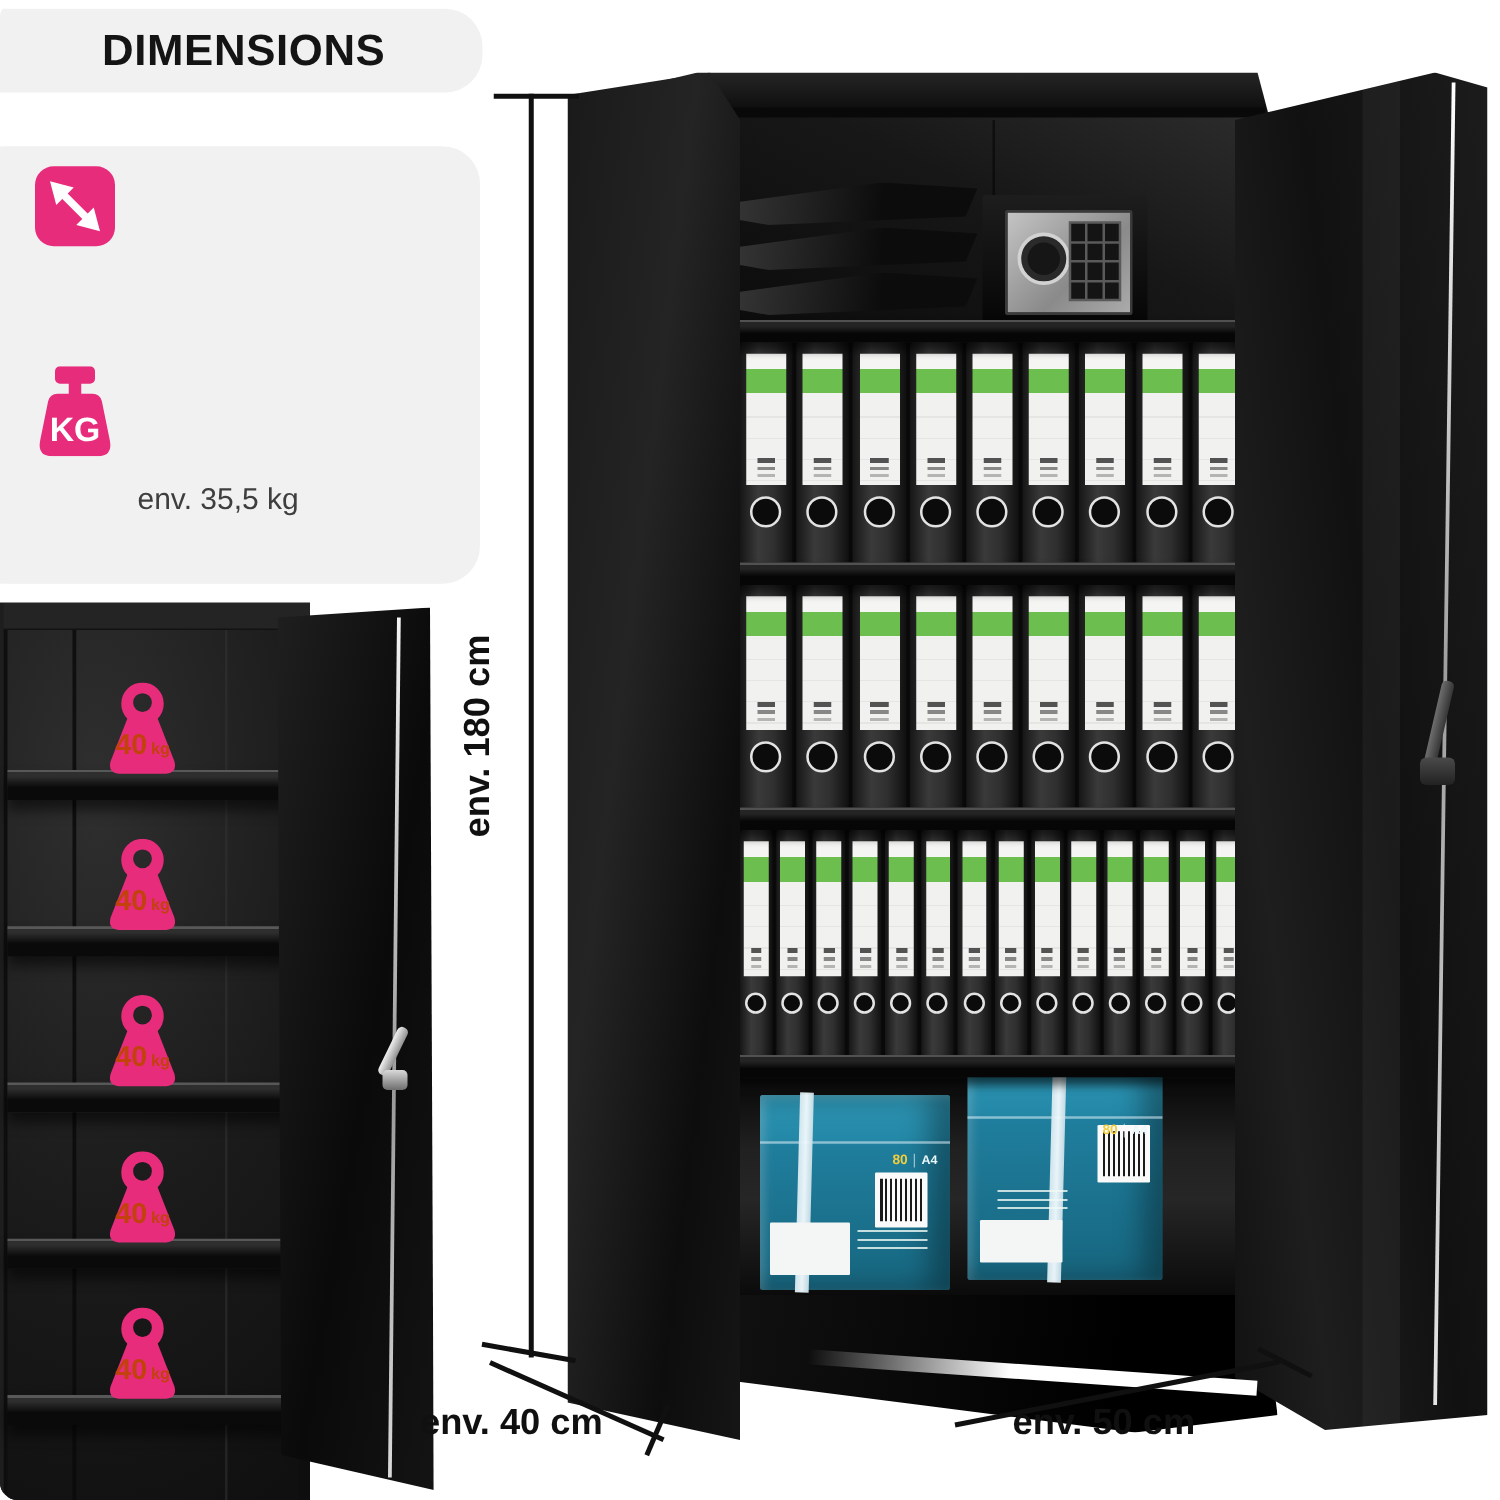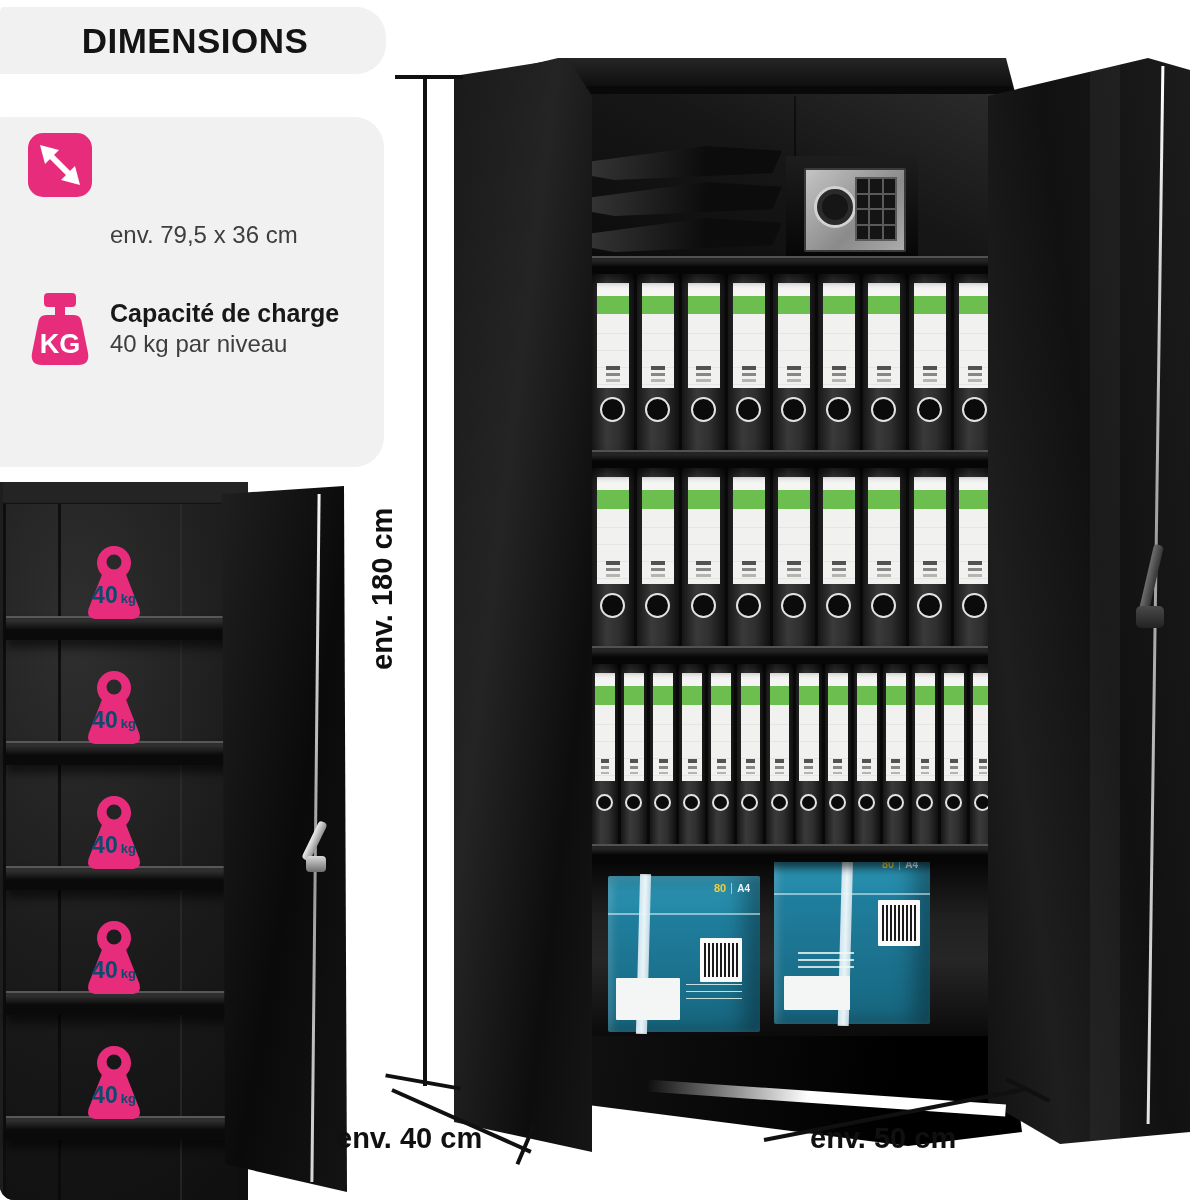--- a/index.html
+++ b/index.html
@@ -52,21 +52,21 @@
   .lcab-rod{left:314px;top:494px;width:3px;height:688px;z-index:3;
     background:linear-gradient(180deg,#F5F5F5,#9A9A9A 55%,#DADADA);transform:rotate(.6deg);}
   .lcab-handle{left:298px;top:818px;width:36px;height:56px;z-index:3;}
   .lcab-handle .lever{position:absolute;left:12px;top:2px;width:9px;height:42px;border-radius:4px;
     background:linear-gradient(90deg,#F0F0F0,#8F8F8F);transform:rotate(26deg);}
   .lcab-handle .pivot{position:absolute;left:8px;top:38px;width:20px;height:16px;border-radius:4px;
     background:linear-gradient(180deg,#D9D9D9,#6E6E6E);}
 
   .badge{left:77px;top:546px;width:74px;height:76px;z-index:4;}
   .badge svg{position:absolute;left:0;top:0;}
-  .badge-text{position:absolute;left:0;right:0;top:36px;text-align:center;color:#0c4a6e;
+  .badge-text{position:absolute;left:0;right:0;top:36px;text-align:center;color:#c2410c;
     font-weight:bold;white-space:nowrap;}
   .badge-text .v{font-size:23px;} .badge-text .u{font-size:13px;margin-left:3px;}
 
   
   .rcab-top{left:458px;top:50px;width:560px;height:50px;
     clip-path:polygon(8px 30px,100px 8px,548px 8px,558px 46px,120px 48px);
     background:linear-gradient(180deg,#2C2C2C,#101010 70%);}
   .rcab-body{left:574px;top:86px;width:438px;height:978px;background:#090909;}
   .rcab-inner-top{left:588px;top:94px;width:410px;height:162px;
     background:linear-gradient(205deg,#2B2B2B 0%,#171717 45%,#0C0C0C 100%);}
@@ -115,21 +115,21 @@
     background:linear-gradient(90deg,#D8E9F0,#F3FBFE 50%,#C9DEE7);}
   .pbox1 .strap{left:30px;} .pbox2 .strap{left:66px;}
   .barcode{position:absolute;background:#FAFAFA;border-radius:1px;}
   .pbox1 .barcode{left:92px;top:62px;width:42px;height:44px;}
   .pbox2 .barcode{left:104px;top:48px;width:42px;height:46px;}
   .bars{position:absolute;inset:5px 4px;
     background:repeating-linear-gradient(90deg,#1A1A1A 0 2px,#FAFAFA 2px 4px);}
   .pbox-label{position:absolute;background:#F4F5F5;border-radius:1px;}
   .pbox1 .pbox-label{left:8px;bottom:12px;width:64px;height:42px;}
   .pbox2 .pbox-label{left:10px;bottom:14px;width:66px;height:34px;}
-  .marks{position:absolute;display:flex;align-items:baseline;}
+  .marks{position:absolute;display:flex;align-items:baseline;margin-top:40px;}
   .pbox1 .marks{right:10px;top:6px;} .pbox2 .marks{right:12px;top:6px;}
   .mark-80{color:#F2CE3E;font-size:11px;font-weight:bold;}
   .mark-a4{color:#EAF6FA;font-size:10px;font-weight:bold;margin-left:5px;padding-left:5px;
     border-left:1px solid rgba(255,255,255,.55);}
   .tlines{position:absolute;width:56px;height:20px;
     background:repeating-linear-gradient(180deg,rgba(240,250,245,.8) 0 1.5px,transparent 1.5px 7px);}
   .pbox1 .tlines{left:78px;top:108px;} .pbox2 .tlines{left:24px;top:100px;}
 
   .rcab-base{left:576px;top:1036px;width:448px;height:112px;z-index:3;
     clip-path:polygon(4px 0,434px 0,446px 96px,332px 110px,4px 68px);
@@ -165,33 +165,29 @@
     <div class="icon-dim">
       <svg viewBox="0 0 64 64" width="64" height="64">
         <line x1="23" y1="23" x2="41" y2="41" stroke="#fff" stroke-width="6" stroke-linecap="round"></line>
         <path d="M12 12 L31 17 L17 31 Z" fill="#fff"></path>
         <path d="M52 52 L33 47 L47 33 Z" fill="#fff"></path>
       </svg>
     </div>
     <div class="srow r1">
     </div>
     <div class="srow r2">
-      <div class="svalue">env. 79,5 x 36 cm</div>
     </div>
     <div class="icon-kg">
       <svg viewBox="0 0 68 72" width="68" height="72">
         <path fill="var(--accent-pink,#E72C7B)" d="M22 0 h24 a4 4 0 0 1 4 4 v6 a4 4 0 0 1 -4 4 h-7 v8 h9 q6 0 7.5 6 l6.5 32 q2 12 -10 12 h-36 q-12 0 -10 -12 l6.5 -32 q1.5 -6 7.5 -6 h9 v-8 h-7 a4 4 0 0 1 -4 -4 v-6 a4 4 0 0 1 4 -4 z"></path>
         <text x="34" y="60" text-anchor="middle" font-size="27" font-weight="bold" font-family="Liberation Sans, sans-serif" fill="#fff">KG</text>
       </svg>
     </div>
-    <div class="srow r3">
-      <div class="slabel">Capacité de charge</div>
-      <div class="svalue">40 kg par niveau</div>
-    </div>
     <div class="srow r4">
+      <div class="svalue">env. 35,5 kg</div>
     </div>
   </div>
 
   <div class="abs lcab-body"></div>
   <div class="abs lcab-inner"></div>
   <div class="abs crease1"></div>
   <div class="abs crease2"></div>
   <div class="abs lshelf" style="top:616px"></div>
   <div class="abs lshelf" style="top:741px"></div>
   <div class="abs lshelf" style="top:866px"></div>

